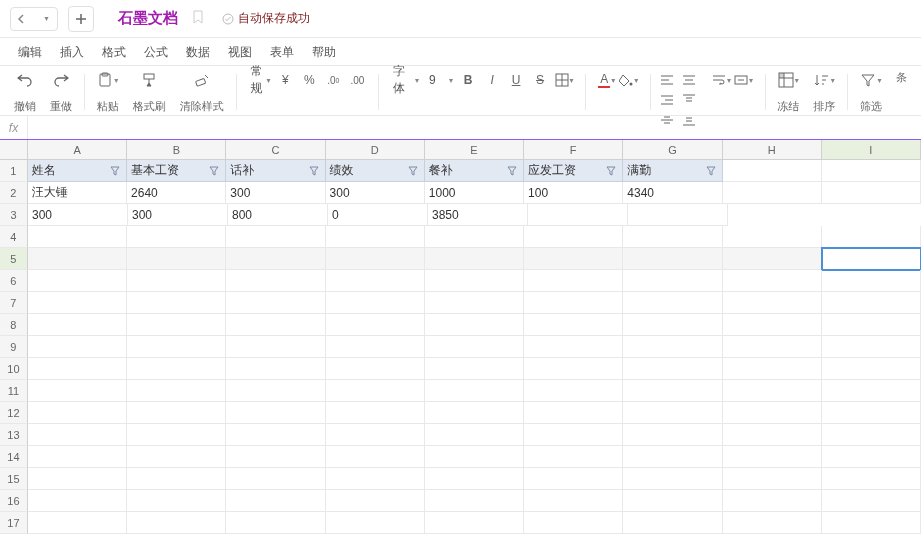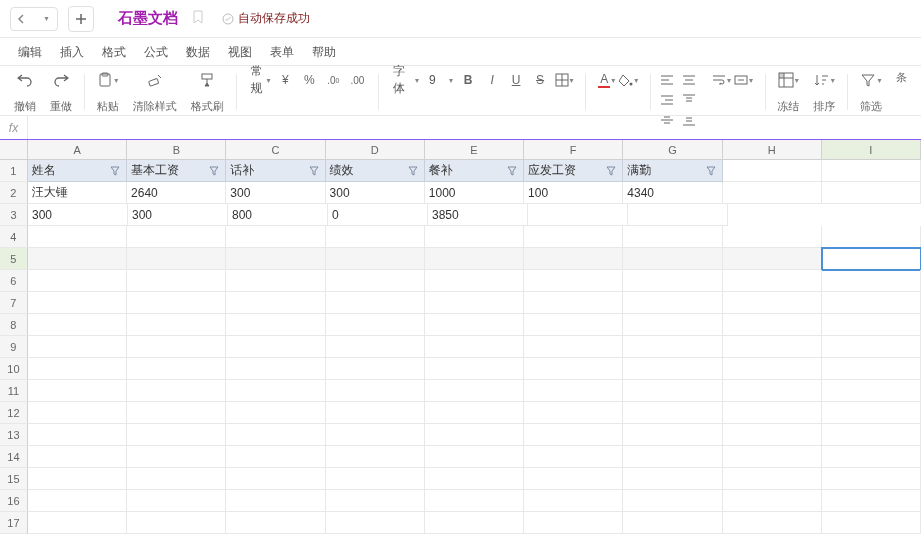--- a/index.html
+++ b/index.html
@@ -119,34 +119,34 @@
           <rect x="3" y="2" width="10" height="12" rx="1" fill="none" stroke="#666"></rect>
           <rect x="5" y="1" width="6" height="3" rx="1" fill="none" stroke="#666"></rect>
         </svg>
         <span class="dd">▾</span>
       </div>
     <div class="tb-label">粘贴</div>
   </div>
   <div class="tb-group">
     <div class="tb-icon">
         <svg width="16" height="16" viewBox="0 0 16 16">
+          <rect x="3" y="2" width="10" height="5" fill="none" stroke="#666"></rect>
+          <path d="M8 7v4M6 14l2-3 2 3z" stroke="#666" fill="#666"></path>
+        </svg>
+      </div>
+    <div class="tb-label">格式刷</div>
+  </div>
+  <div class="tb-group">
+    <div class="tb-icon">
+        <svg width="16" height="16" viewBox="0 0 16 16">
           <rect x="2" y="8" width="9" height="5" rx="1" fill="none" stroke="#666" transform="rotate(-20 6 10)"></rect>
           <path d="M11 3l3 3" stroke="#666"></path>
         </svg>
       </div>
     <div class="tb-label">清除样式</div>
-  </div>
-  <div class="tb-group">
-    <div class="tb-icon">
-        <svg width="16" height="16" viewBox="0 0 16 16">
-          <rect x="3" y="2" width="10" height="5" fill="none" stroke="#666"></rect>
-          <path d="M8 7v4M6 14l2-3 2 3z" stroke="#666" fill="#666"></path>
-        </svg>
-      </div>
-    <div class="tb-label">格式刷</div>
   </div>
   <div class="tb-sep"></div>
   <div class="tb-stack">
     <div class="tb-combo">
         <span>常规</span>
         <span class="dd">▾</span>
       </div>
     <div class="tb-row">
       <div class="tb-mini">¥</div>
       <div class="tb-mini">%</div>

